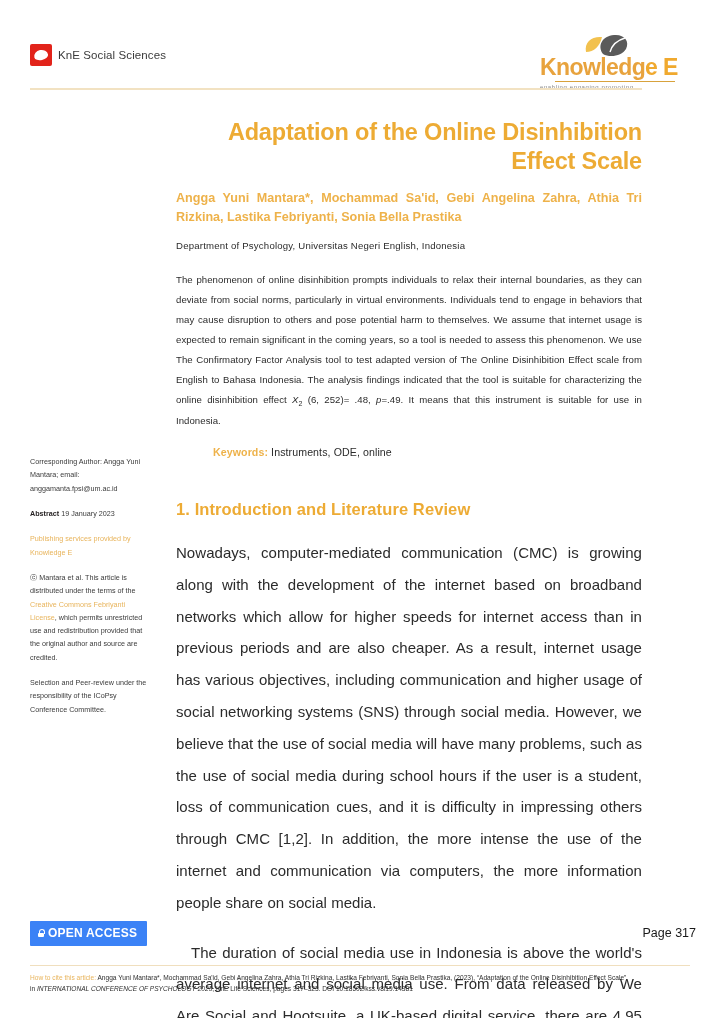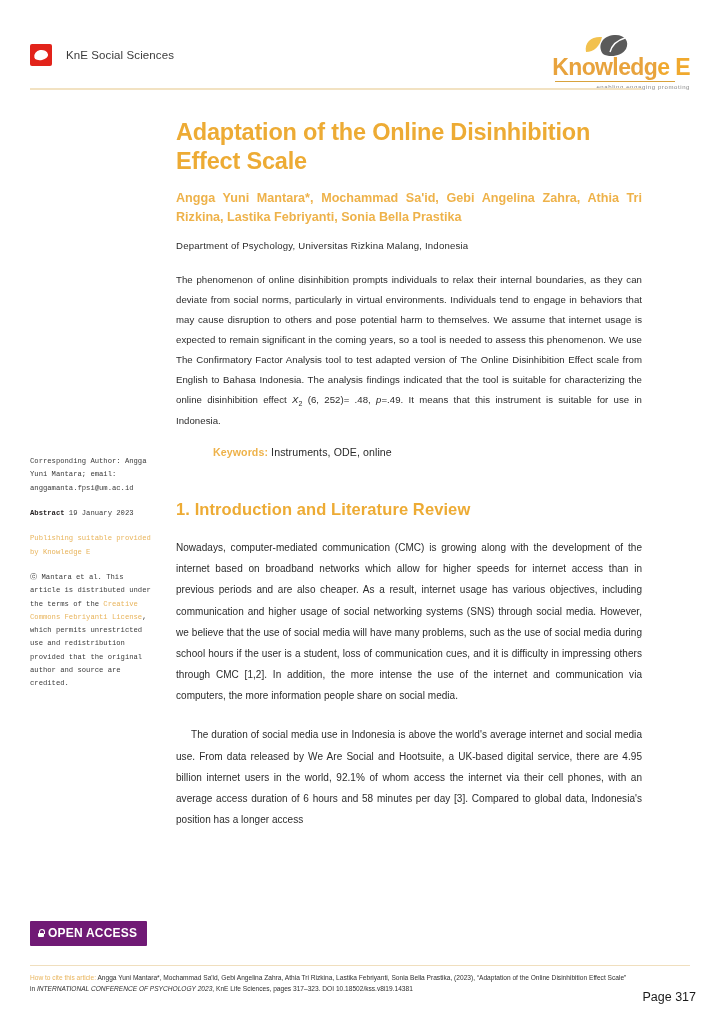--- a/index.html
+++ b/index.html
@@ -30,21 +30,21 @@
     top: 32px;
     width: 660px;
     height: 58px;
   }
   .kne-logo {
     position: absolute;
     left: 0;
     top: 12px;
     display: flex;
     align-items: center;
-    gap: 14px;
+    gap: 6px;
   }
   .kne-mark {
     width: 22px;
     height: 22px;
     background: #e2231a;
     border-radius: 2px;
     position: relative;
   }
   .kne-mark:after {
     content: "";
@@ -77,21 +77,21 @@
   }
   .conf-block .conf-main {
     font-weight: bold;
     font-size: 8.6px;
   }
   .ke-logo {
     position: absolute;
     right: 0;
     top: 0;
     width: 150px;
-    text-align: right;
+    text-align: left;
   }
   .ke-leaf {
     position: relative;
     height: 26px;
   }
   .ke-word {
     font-size: 23px;
     font-weight: bold;
     color: #e8a33d;
     letter-spacing: -.6px;
@@ -123,30 +123,30 @@
   
   .sidebar {
     position: absolute;
     left: 30px;
     top: 455px;
     width: 122px;
     font-size: 7.2px;
     line-height: 1.85;
     color: #3a3a3a;
   }
-  .sidebar p { margin: 0 0 12px 0; font-family: Liberation Mono, monospace; }
+  .sidebar p { margin: 0 0 12px 0; }
   .sidebar .muted-gold { color: #e8b45c; }
   .sidebar b { font-weight: bold; color: #231f20; }
   .sidebar a.cc-link { color: #e8b45c; text-decoration: none; }
 
   .open-access {
     position: absolute;
     left: 30px;
     top: 921px;
-    background: #701a75;
+    background: #3b82f6;
     color: #ffffff;
     font-size: 12px;
     font-weight: bold;
     letter-spacing: .2px;
     padding: 5px 10px 6px 8px;
     display: flex;
     align-items: center;
     gap: 4px;
     border-radius: 1px;
   }
@@ -191,20 +191,21 @@
     letter-spacing: .1px;
     margin-bottom: 16px;
   }
   .title {
     font-size: 23.5px;
     font-weight: bold;
     color: #edab34;
     line-height: 1.22;
     letter-spacing: -.2px;
     margin: 0 0 14px 0;
+    text-align: right;
   }
   .authors {
     font-size: 12.6px;
     font-weight: bold;
     color: #eeb24a;
     line-height: 1.45;
     text-align: justify;
     margin-bottom: 14px;
   }
   .affiliation {
@@ -240,21 +241,21 @@
     margin-left: 37px;
   }
   .section-head {
     margin-top: 42px;
     font-size: 16.5px;
     font-weight: bold;
     color: #edab34;
     letter-spacing: .1px;
   }
   .body-p {
-    font-size: 10px;
+    font-size: 15px;
     line-height: 2.12;
     text-align: justify;
     color: #2b2b2b;
     letter-spacing: .04px;
     margin: 18px 0 0 0;
   }
   .body-p.indent { text-indent: 15px; }
 
   
   .footer-rule {
@@ -272,21 +273,21 @@
     width: 600px;
     font-size: 6.6px;
     line-height: 1.72;
     color: #2e2e2e;
   }
   .footer .cite-label { color: #e8b45c; }
   .footer i { font-style: italic; }
   .page-num {
     position: absolute;
     right: 24px;
-    top: 990px;
+    top: 926px;
     font-size: 12.5px;
     color: #1a1a1a;
   }
 </style>
 </head>
 <body>
 
 <div class="page">
 
   <div class="header">
@@ -308,33 +309,34 @@
       <div class="ke-word"><span>Knowledg</span><span class="e-dark">e E</span></div>
       <div class="ke-rule"></div>
       <div class="ke-tag">enabling  engaging  promoting</div>
     </div>
   </div>
   <div class="header-rule"></div>
 
   <div class="sidebar">
     <p>Corresponding Author: Angga Yuni Mantara; email: anggamanta.fpsi@um.ac.id</p>
     <p><b>Abstract</b> <span>19 January 2023</span></p>
-    <p class="muted-gold">Publishing suitable provided by Knowledge E</p>
+    <p class="muted-gold">Publishing services provided by Knowledge E</p>
     <p><span>ⓒ</span><span> Mantara et al. This article is distributed under the terms of the </span><a class="cc-link" href="#">Creative Commons Febriyanti License</a><span>, which permits unrestricted use and redistribution provided that the original author and source are credited.</span></p>
+    <p>Selection and Peer-review under the responsibility of the ICoPsy Conference Committee.</p>
   </div>
 
   <div class="open-access">
     <span class="lock"></span>
     <span>OPEN ACCESS</span>
   </div>
 
   <div class="main">
     <h1 class="title">Adaptation of the Online Disinhibition Effect Scale</h1>
     <div class="authors">Angga Yuni Mantara*, Mochammad Sa'id, Gebi Angelina Zahra, Athia Tri Rizkina, Lastika Febriyanti, Sonia Bella Prastika</div>
-    <div class="affiliation">Department of Psychology, Universitas Rizkina Malang, Indonesia</div>
+    <div class="affiliation">Department of Psychology, Universitas Negeri English, Indonesia</div>
 
     <div class="abs-body">
       <span>The phenomenon of online disinhibition prompts individuals to relax their internal boundaries, as they can deviate from social norms, particularly in virtual environments. Individuals tend to engage in behaviors that may cause disruption to others and pose potential harm to themselves. We assume that internet usage is expected to remain significant in the coming years, so a tool is needed to assess this phenomenon. We use The Confirmatory Factor Analysis tool to test adapted version of The Online Disinhibition Effect scale from English to Bahasa Indonesia. The analysis findings indicated that the tool is suitable for characterizing the online disinhibition effect </span><span class="chi"><i>X</i><sub>2</sub><span> (6, 252)= .48, </span><i>p</i><span>=.49.</span></span><span> It means that this instrument is suitable for use in Indonesia.</span>
     </div>
 
     <div class="keywords">
       <span class="kw-label">Keywords:</span>
       <span>Instruments, ODE, online</span>
     </div>
 

